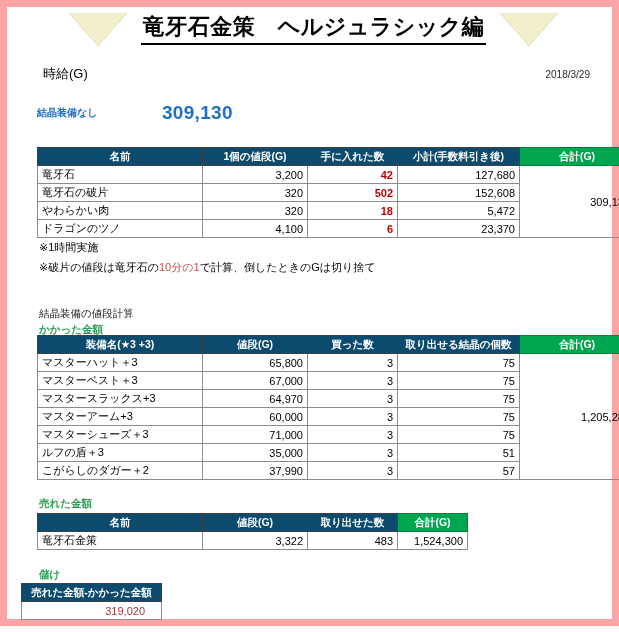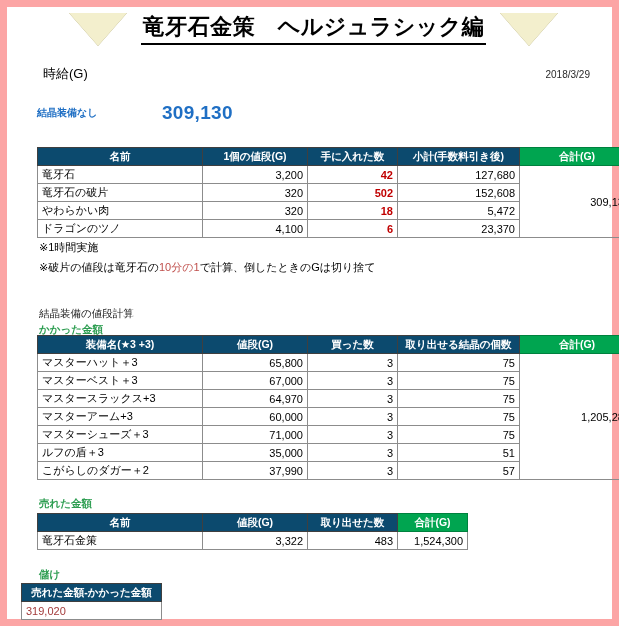--- a/index.html
+++ b/index.html
@@ -129,21 +129,21 @@
 
   
   #t1 { left: 30px; top: 140px; width: 547px; }
   
   #t2 { left: 30px; top: 328px; width: 547px; }
   
   #t3 { left: 30px; top: 506px; width: 430px; }
   
   #t4 { left: 14px; top: 576px; width: 140px; }
   #t4 th { font-size: 10.5px; }
-  #t4 td { color: #A33A3A; padding-right: 4px; }
+  #t4 td { text-align: right; color: #A33A3A; padding-right: 16px; }
 
   
   .notes {
     position: absolute;
     left: 32px; top: 230px;
     font-size: 11px;
     line-height: 20px;
   }
   .notes div { white-space: nowrap; }
   .note-accent { color: #C0504D; }

